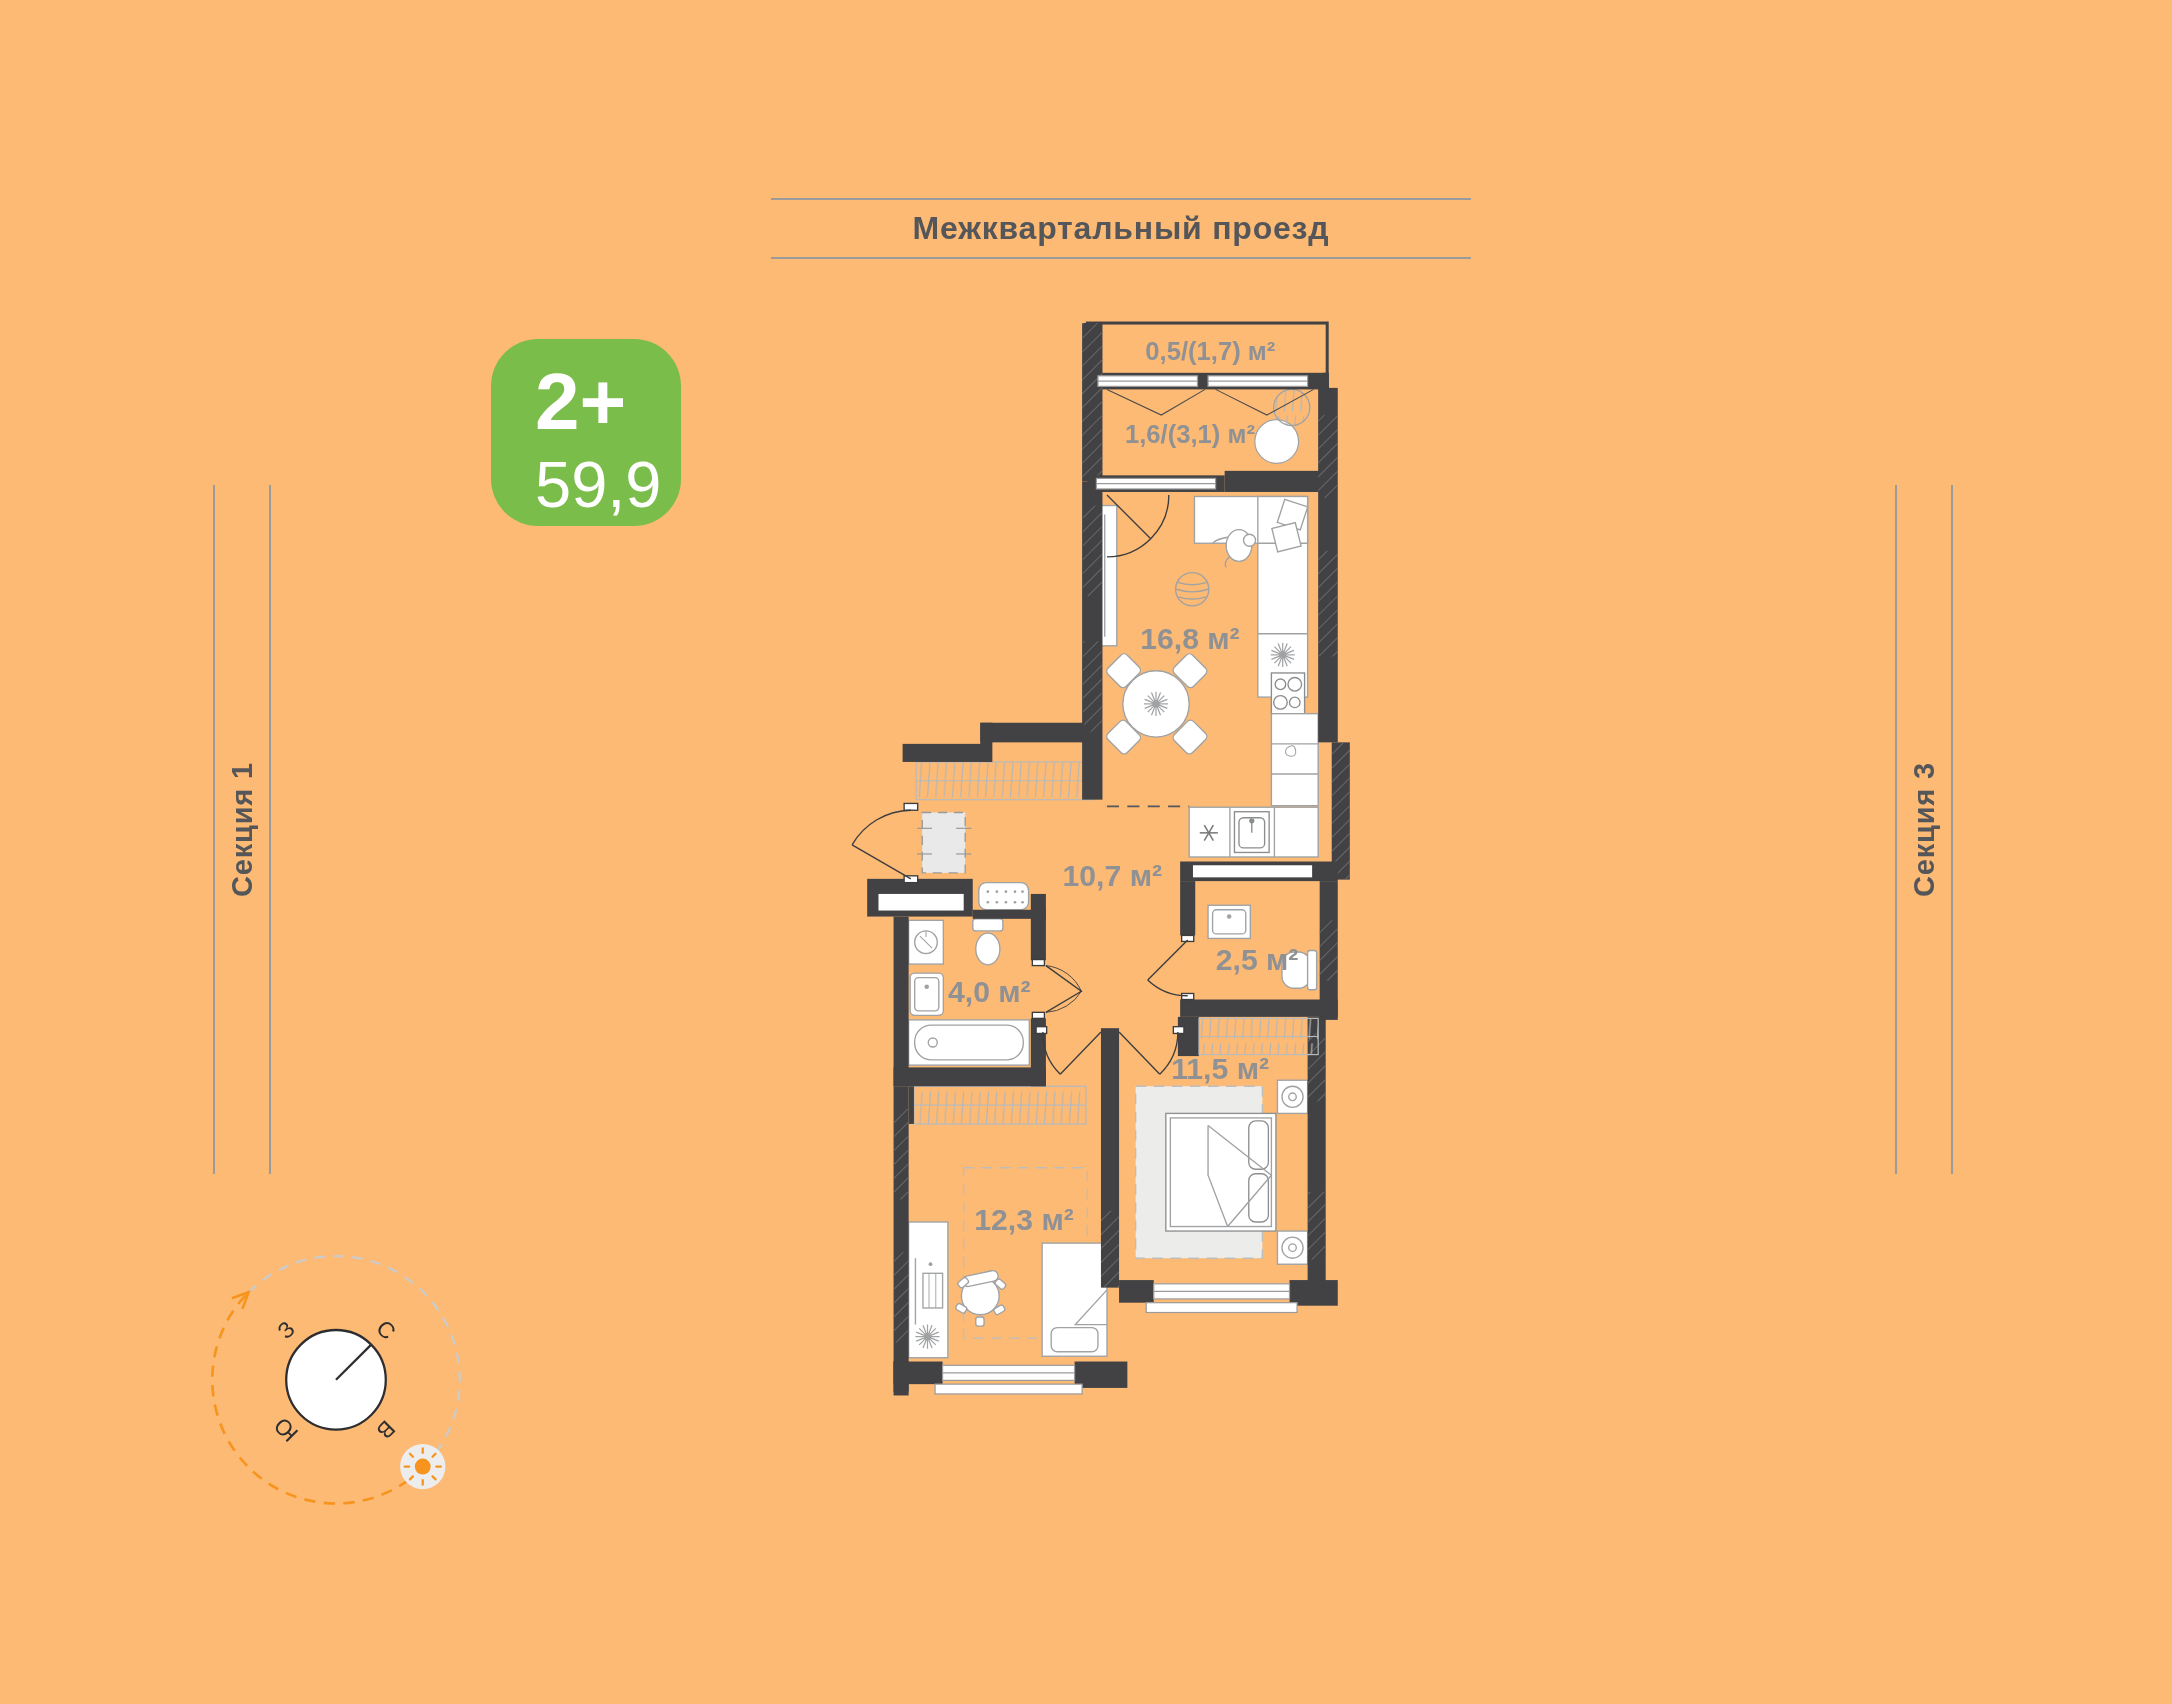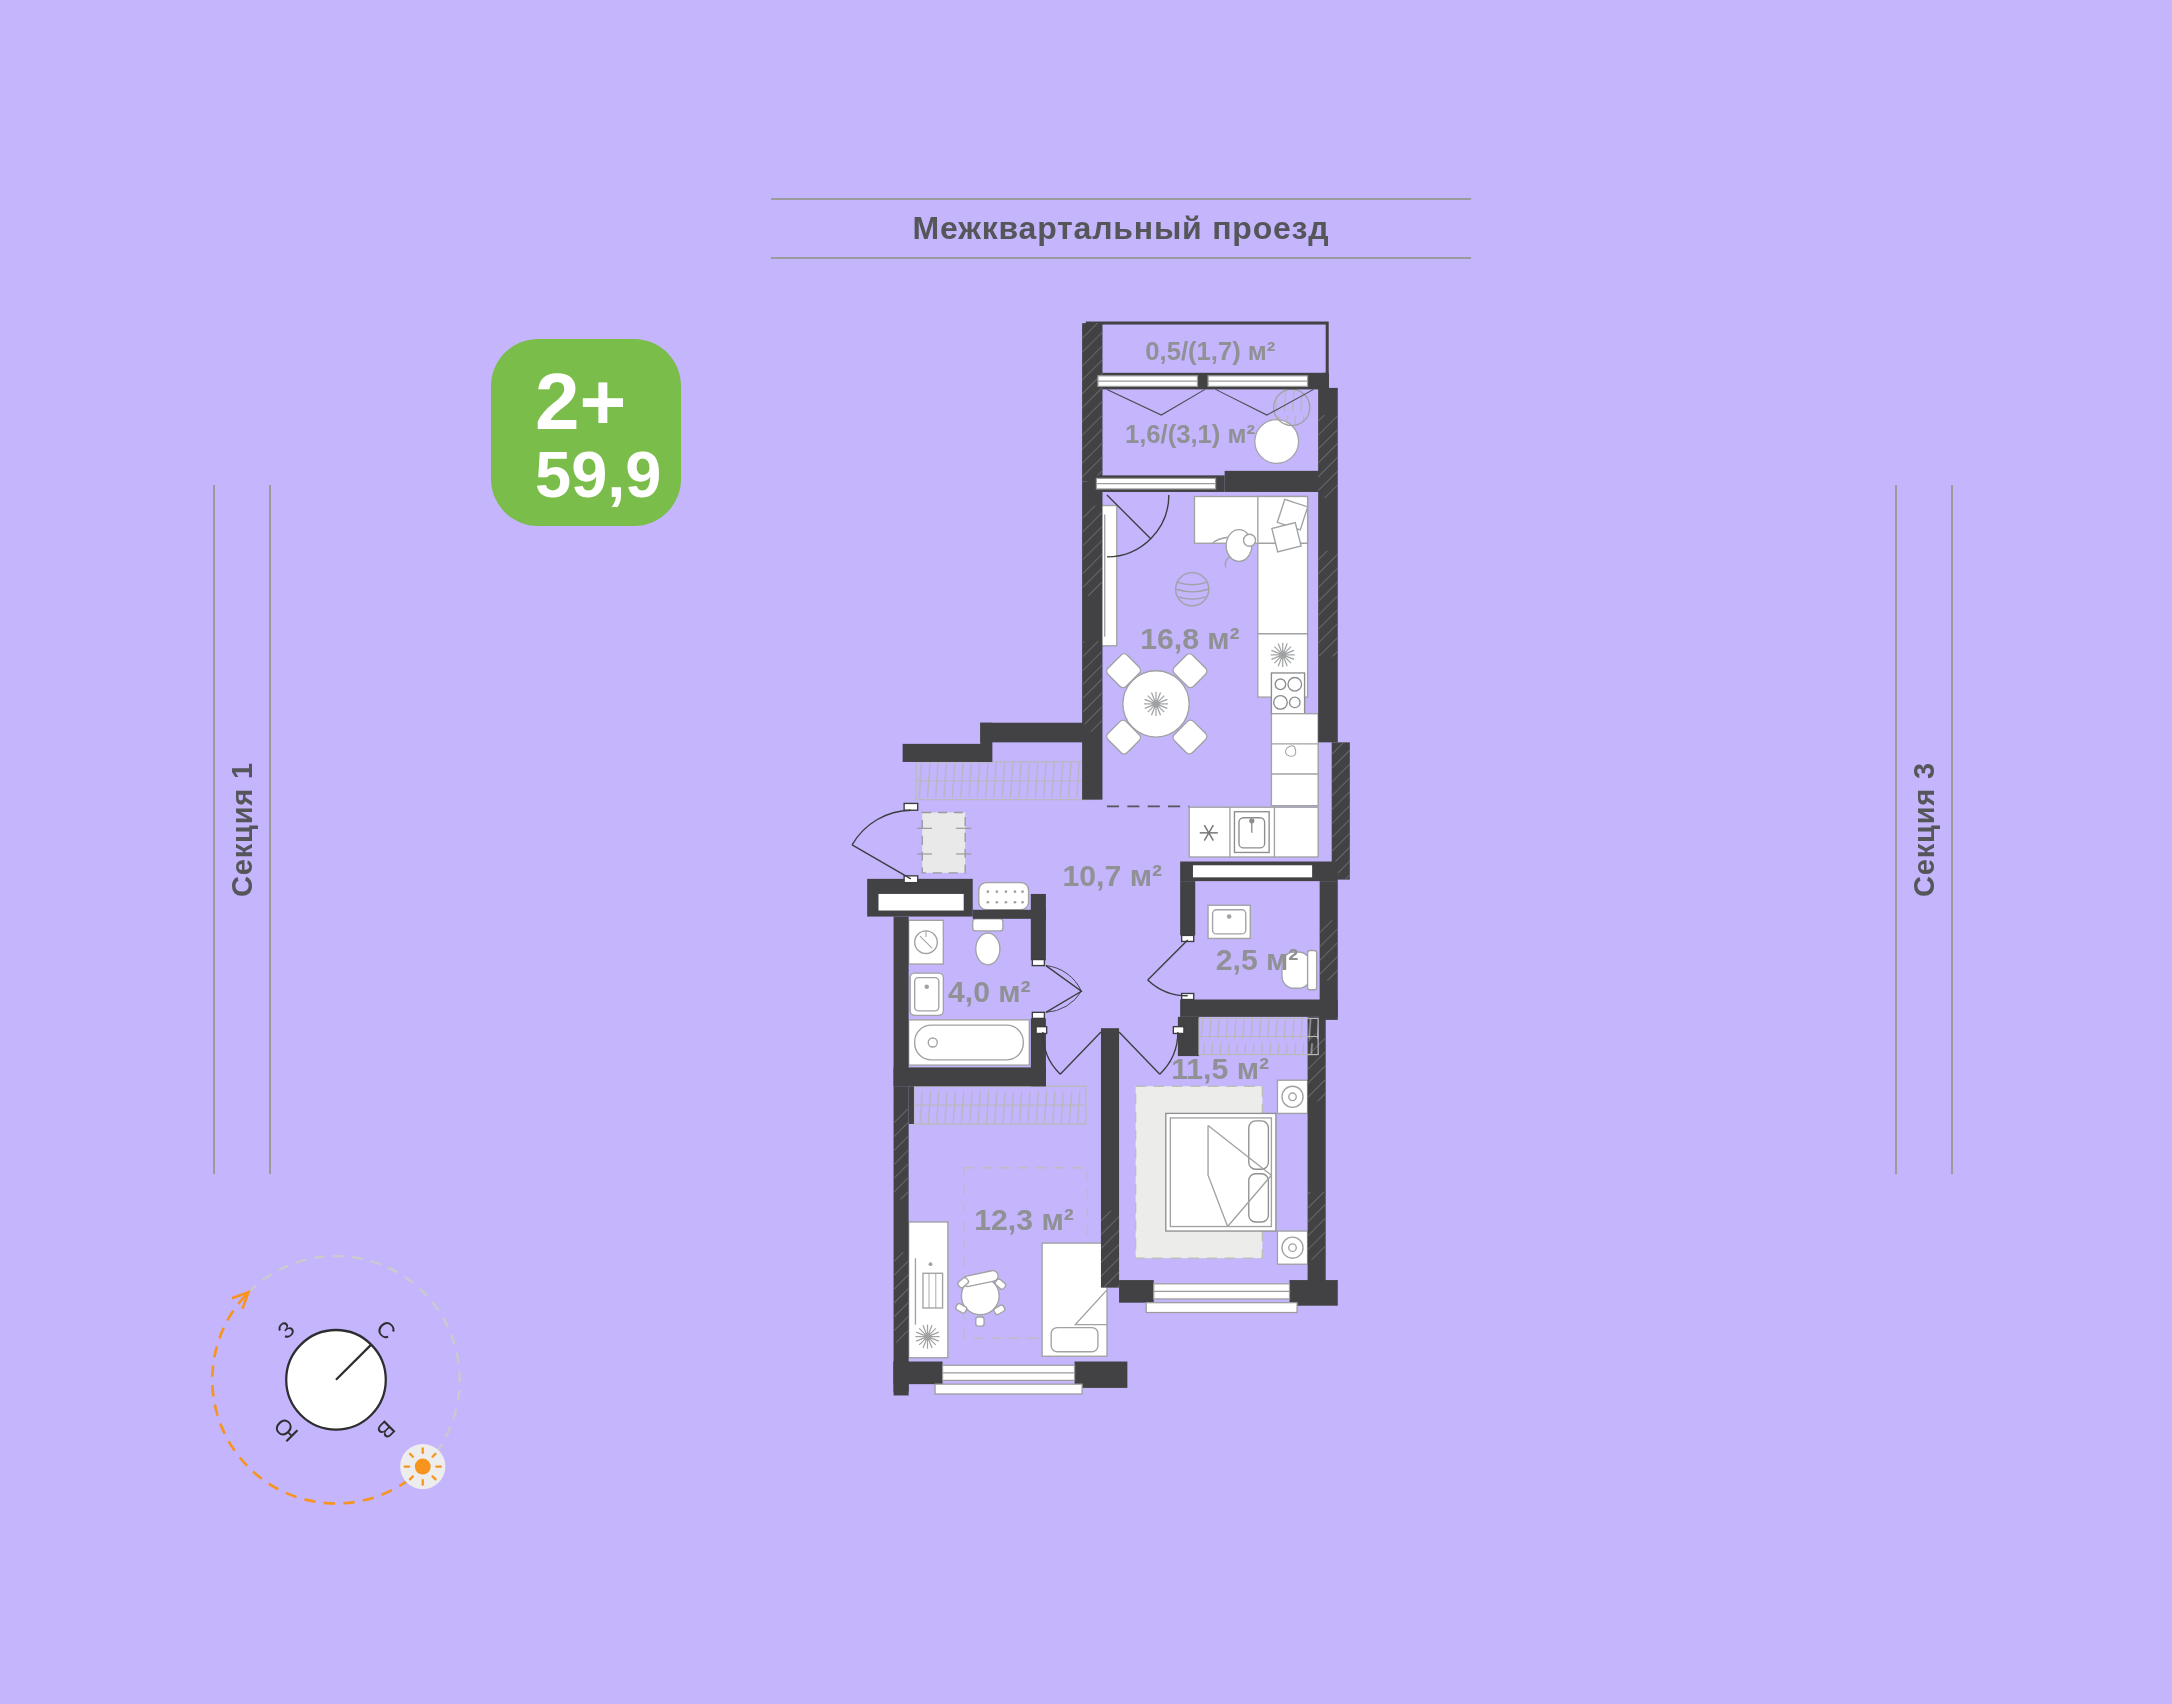--- a/index.html
+++ b/index.html
@@ -1,36 +1,36 @@
 <!DOCTYPE html>
 <html style="font-size:12px"><head>
 <meta charset="utf-8">
 <style>
   html,body{margin:0;padding:0;background:#ffffff;}
-  .page{position:relative;width:2172px;height:1705px;background:#c4b5fd;overflow:hidden;
+  .page{position:relative;width:2172px;height:1705px;background:#fdba74;overflow:hidden;
         font-family:"Liberation Sans","DejaVu Sans",sans-serif;}
   
   .band-h{position:absolute;left:771px;width:700px;height:57px;
           border-top:2.3px solid #9b9b9b;border-bottom:2.3px solid #9b9b9b;
           display:flex;align-items:center;justify-content:center;}
   .band-h span{font-size:32px;font-weight:600;color:#55565a;letter-spacing:0.8px;}
   .band-top{top:198px;}
   .band-bottom{top:1450px;}
   .band-v{position:absolute;top:485px;height:689px;width:54px;
           border-left:2.3px solid #9b9b9b;border-right:2.3px solid #9b9b9b;
           display:flex;align-items:center;justify-content:center;}
   .band-v span{transform:rotate(-90deg);white-space:nowrap;font-size:29px;font-weight:600;
                color:#55565a;letter-spacing:0.8px;}
   .band-left{left:213px;}
   .band-right{left:1895px;}
   
   .badge{position:absolute;left:491px;top:339px;width:190px;height:187px;border-radius:47px;
          background:#7bbd4a;color:#ffffff;}
   .badge .rooms{position:absolute;left:44px;top:22.6px;font-size:80px;font-weight:800;line-height:1;}
-  .badge .area{position:absolute;left:44px;top:103px;font-size:65px;font-weight:700;line-height:1;}
+  .badge .area{position:absolute;left:44px;top:113px;font-size:65px;font-weight:400;line-height:1;}
   
   text.area-label{font-family:"Liberation Sans","DejaVu Sans",sans-serif;font-weight:700;
                   fill:#8f9194;text-anchor:middle;}
   text.compass-letter{font-family:"Liberation Sans","DejaVu Sans",sans-serif;font-weight:500;
                       fill:#2e2e30;text-anchor:middle;}
 </style>
 </head>
 <body>
 
 <div class="page">

